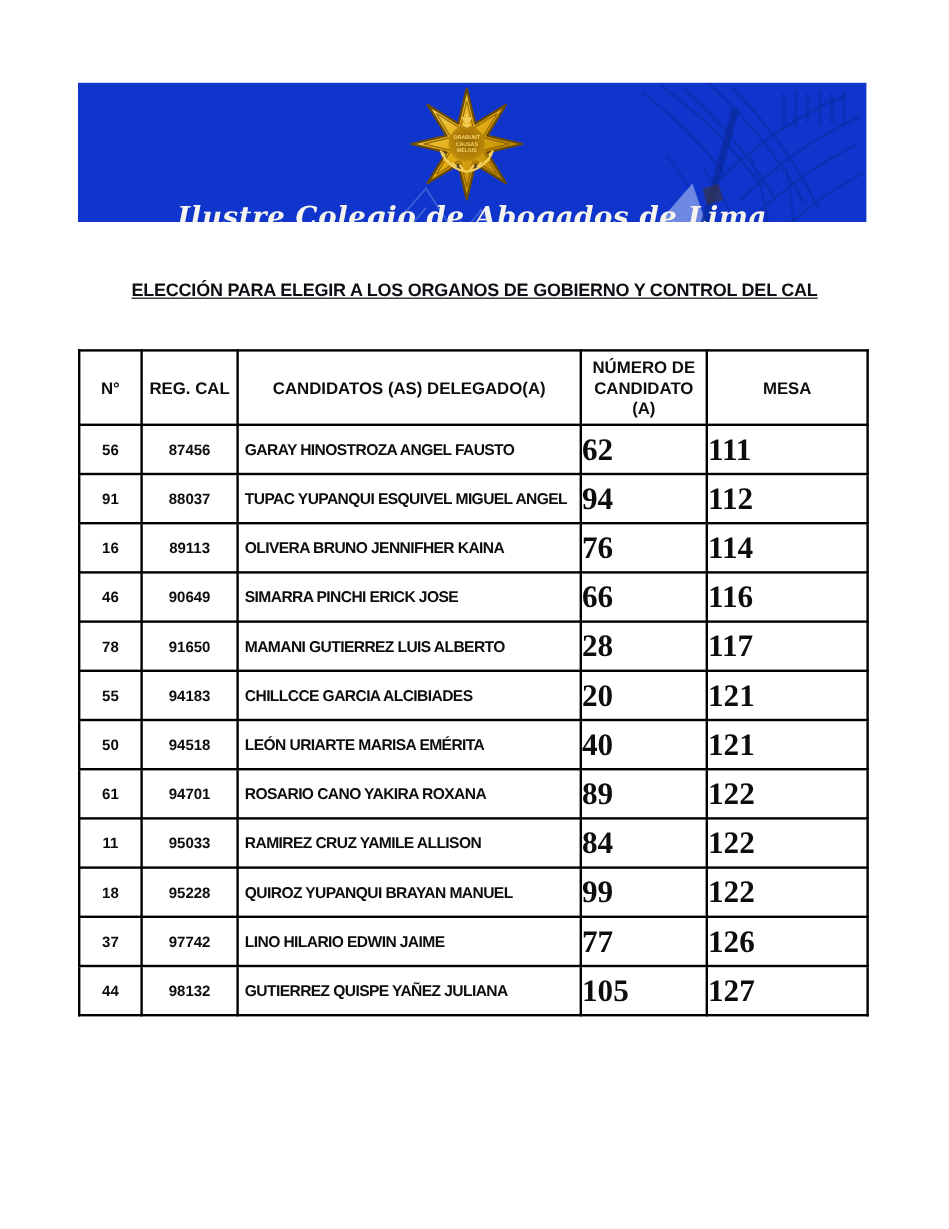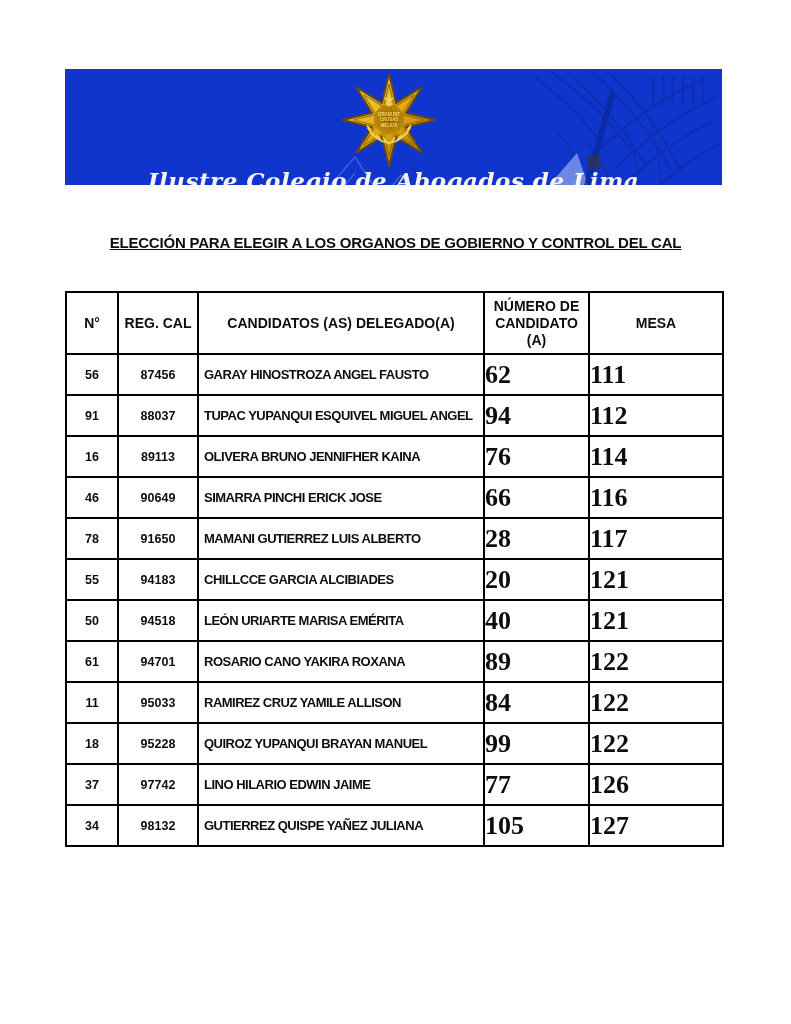--- a/index.html
+++ b/index.html
@@ -291,21 +291,21 @@
 
         <tr>
           <td class="c-n">37</td>
           <td class="c-reg">97742</td>
           <td class="c-name">LINO HILARIO EDWIN JAIME</td>
           <td class="c-num">77</td>
           <td class="c-mesa">126</td>
         </tr>
 
         <tr>
-          <td class="c-n">34</td>
+          <td class="c-n">44</td>
           <td class="c-reg">98132</td>
           <td class="c-name">GUTIERREZ QUISPE YAÑEZ JULIANA</td>
           <td class="c-num">105</td>
           <td class="c-mesa">127</td>
         </tr>
 
       </tbody>
   </table>
 
 </div>

